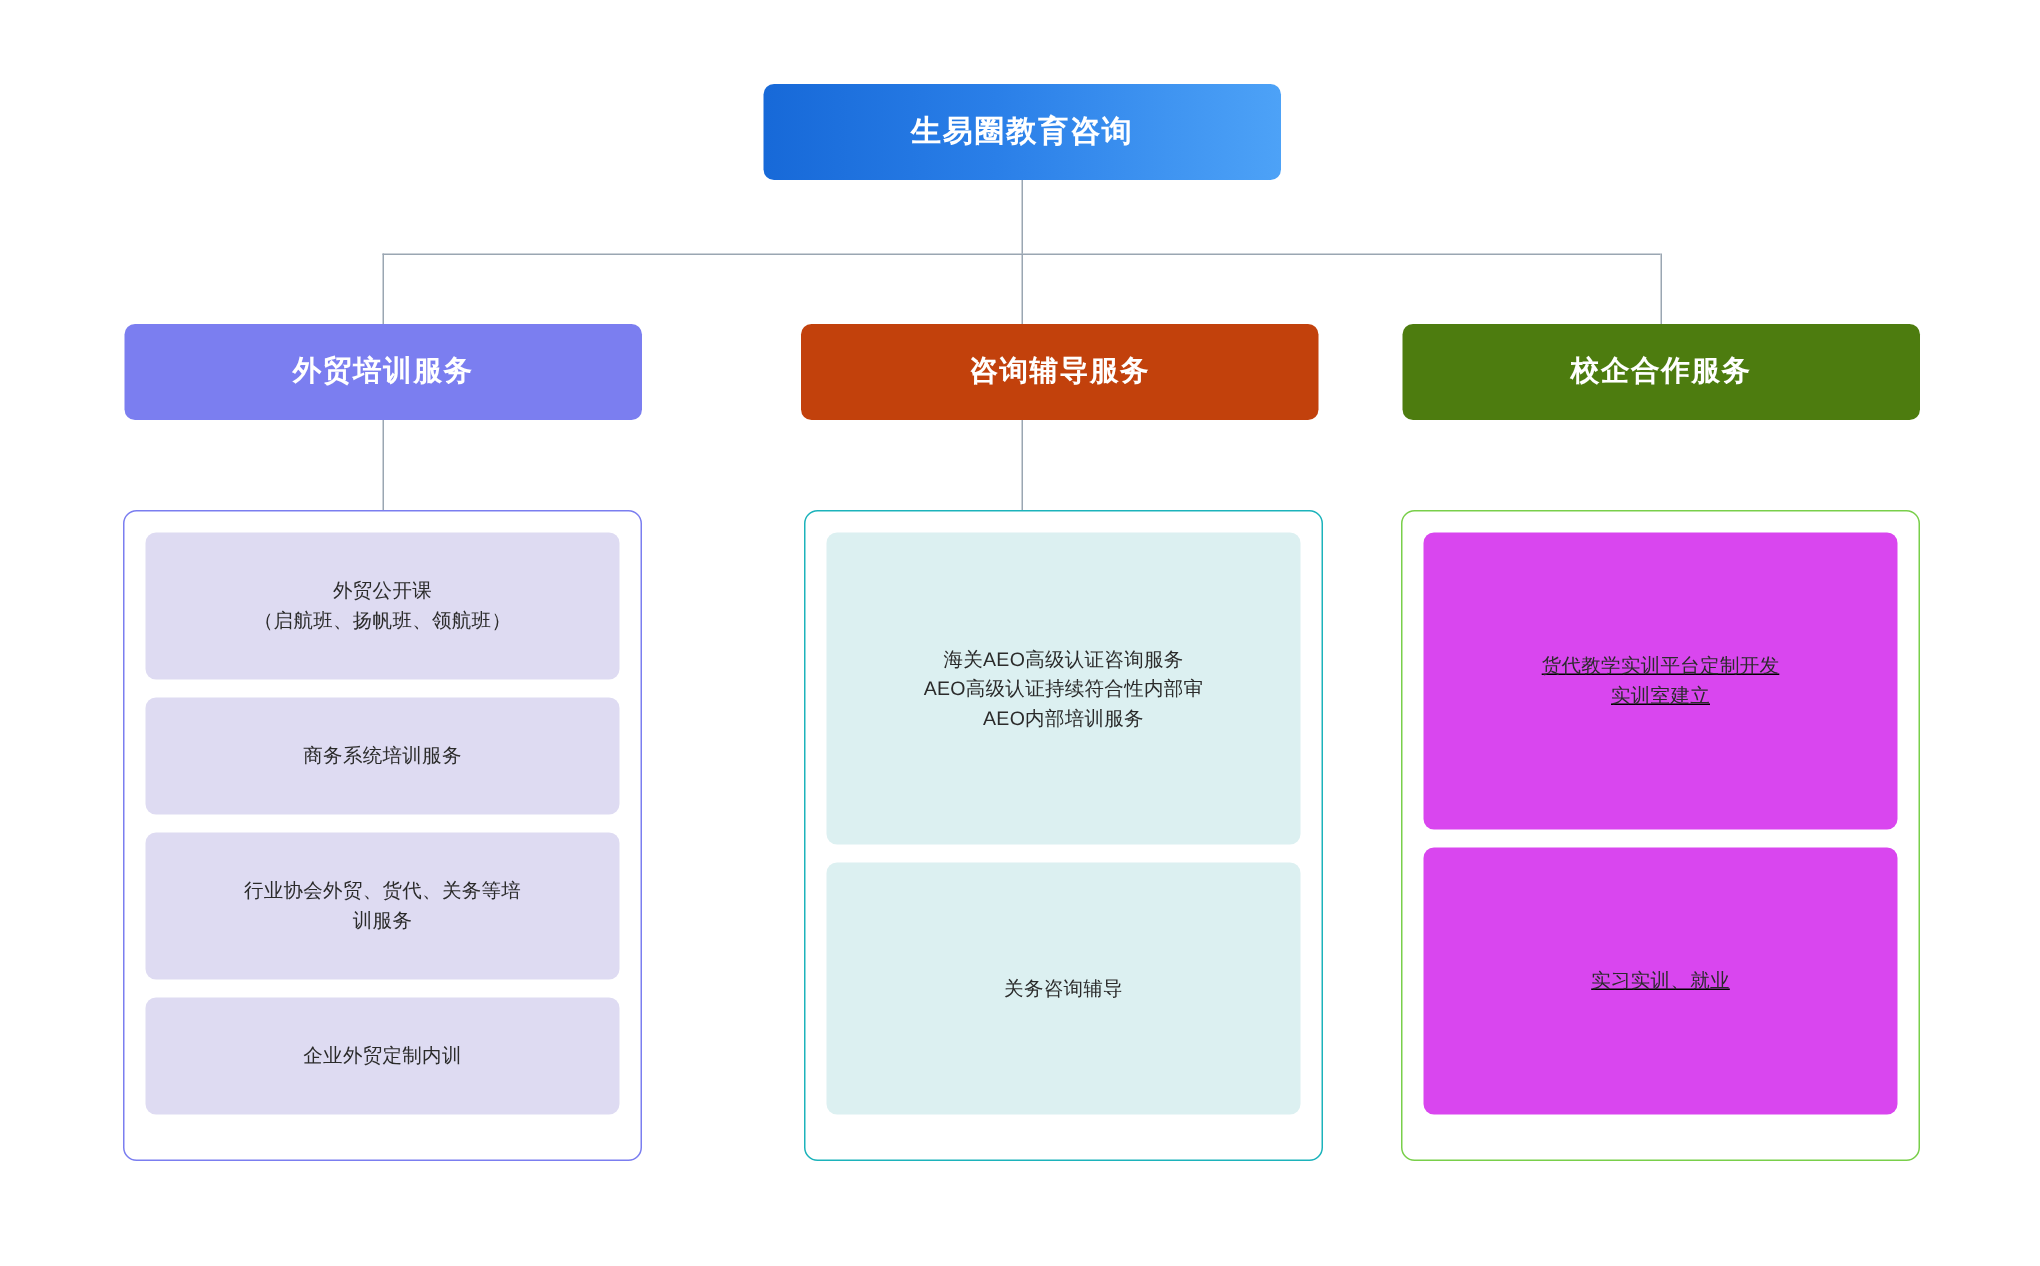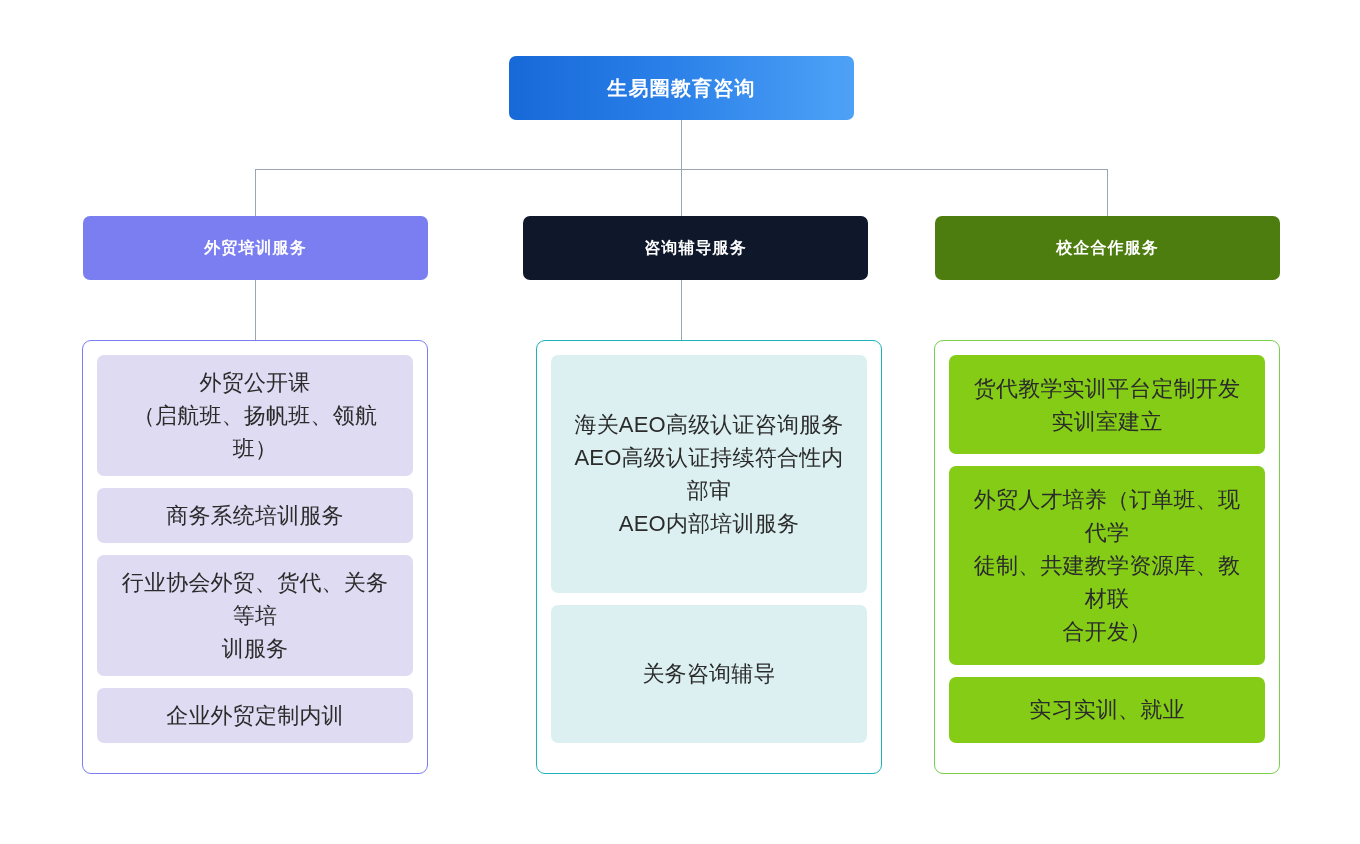--- a/index.html
+++ b/index.html
@@ -61,29 +61,29 @@
     height: 64px;
     border-radius: 7px;
     display: flex;
     align-items: center;
     justify-content: center;
     box-sizing: border-box;
     top: 216px;
   }
   .cat-header .node-text {
     color: #ffffff;
-    font-size: 16px;
+    font-size: 19px;
     font-weight: bold;
     letter-spacing: 1.1px;
     text-align: right;
     line-height: 1.25;
   }
 
   .cat-header.col-0 { left: 83px;  width: 345px; background: #7b7ef0; }
-  .cat-header.col-1 { left: 523px; width: 345px; background: #0f172a; }
+  .cat-header.col-1 { left: 534px; width: 345px; background: #c2410c; }
   .cat-header.col-2 { left: 935px; width: 345px; background: #4d7c0f; }
 
   
   .group-box {
     position: absolute;
     top: 340px;
     width: 346px;
     height: 434px;
     border-radius: 9px;
     border: 1.6px solid #7b7ef0;
@@ -104,31 +104,31 @@
     display: flex;
     align-items: center;
     justify-content: center;
     box-sizing: border-box;
     padding: 10px 14px;
     flex: 1 1 auto;
     margin-bottom: 12px;
   }
   .leaf-card:last-child { margin-bottom: 16px; }
   .leaf-card .node-text {
-    font-size: 22px;
+    font-size: 13px;
     color: #2b2b2b;
     text-align: center;
     line-height: 1.5;
     white-space: pre-line;
     letter-spacing: 0.2px;
   }
 
   .group-box.col-0 .leaf-card { background: #dedbf2; }
   .group-box.col-1 .leaf-card { background: #dcf0f1; }
-  .group-box.col-2 .leaf-card { background: #84cc16; }
+  .group-box.col-2 .leaf-card { background: #d946ef; text-decoration: underline; }
 </style>
 </head>
 <body>
 
 <div id="chart-canvas">
 
   <div class="root-node">
     <span class="node-text">生易圈教育咨询</span>
   </div>
 
@@ -182,22 +182,17 @@
       <span class="node-text">关务咨询辅导</span>
     </div>
   </div>
 
   <div class="group-box col-2">
     <div class="leaf-card">
       <span class="node-text">货代教学实训平台定制开发
 实训室建立</span>
     </div>
     <div class="leaf-card">
-      <span class="node-text">外贸人才培养（订单班、现代学
-徒制、共建教学资源库、教材联
-合开发）</span>
-    </div>
-    <div class="leaf-card">
       <span class="node-text">实习实训、就业</span>
     </div>
   </div>
 
 </div>
 
 </body></html>

